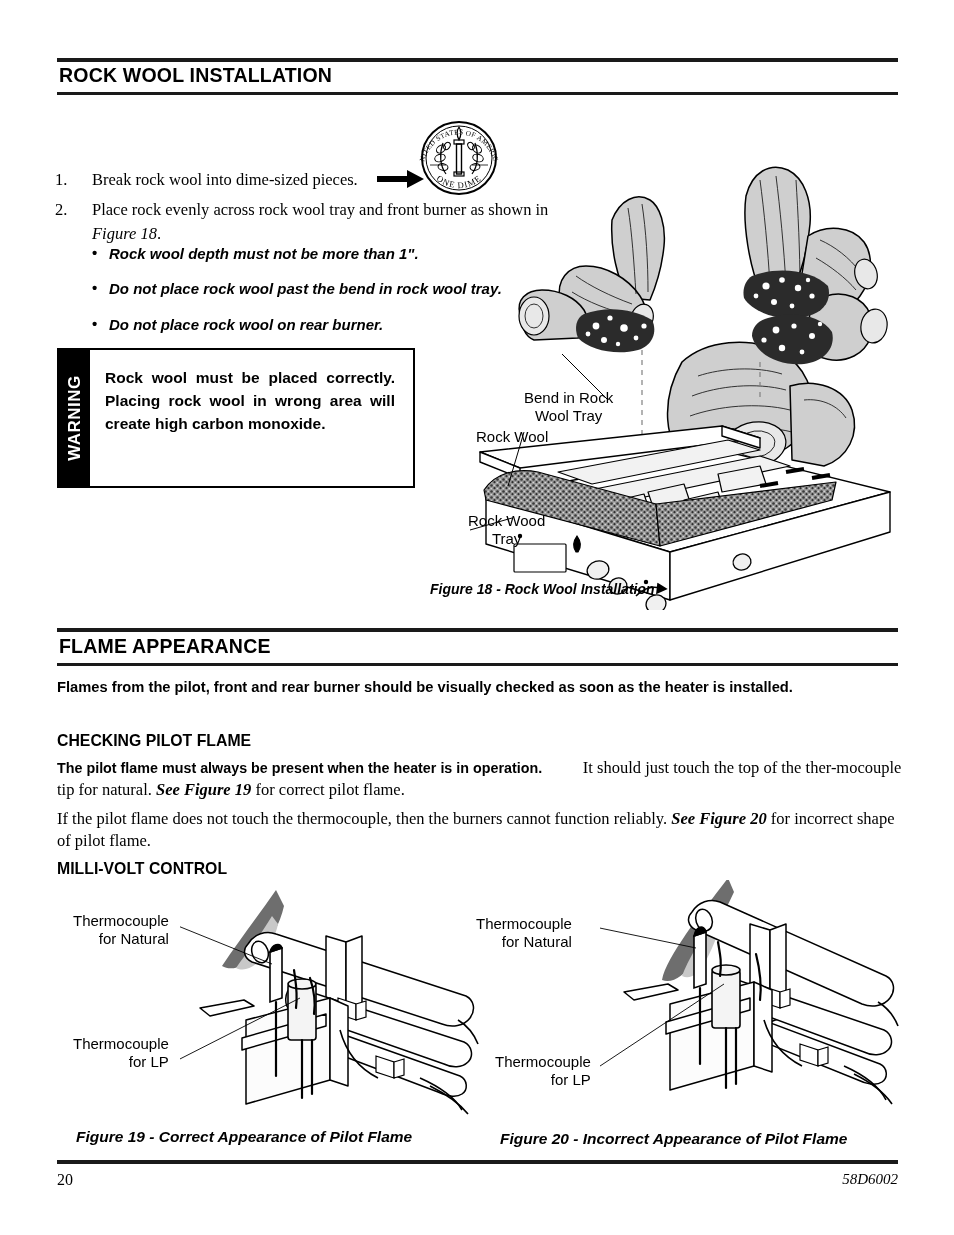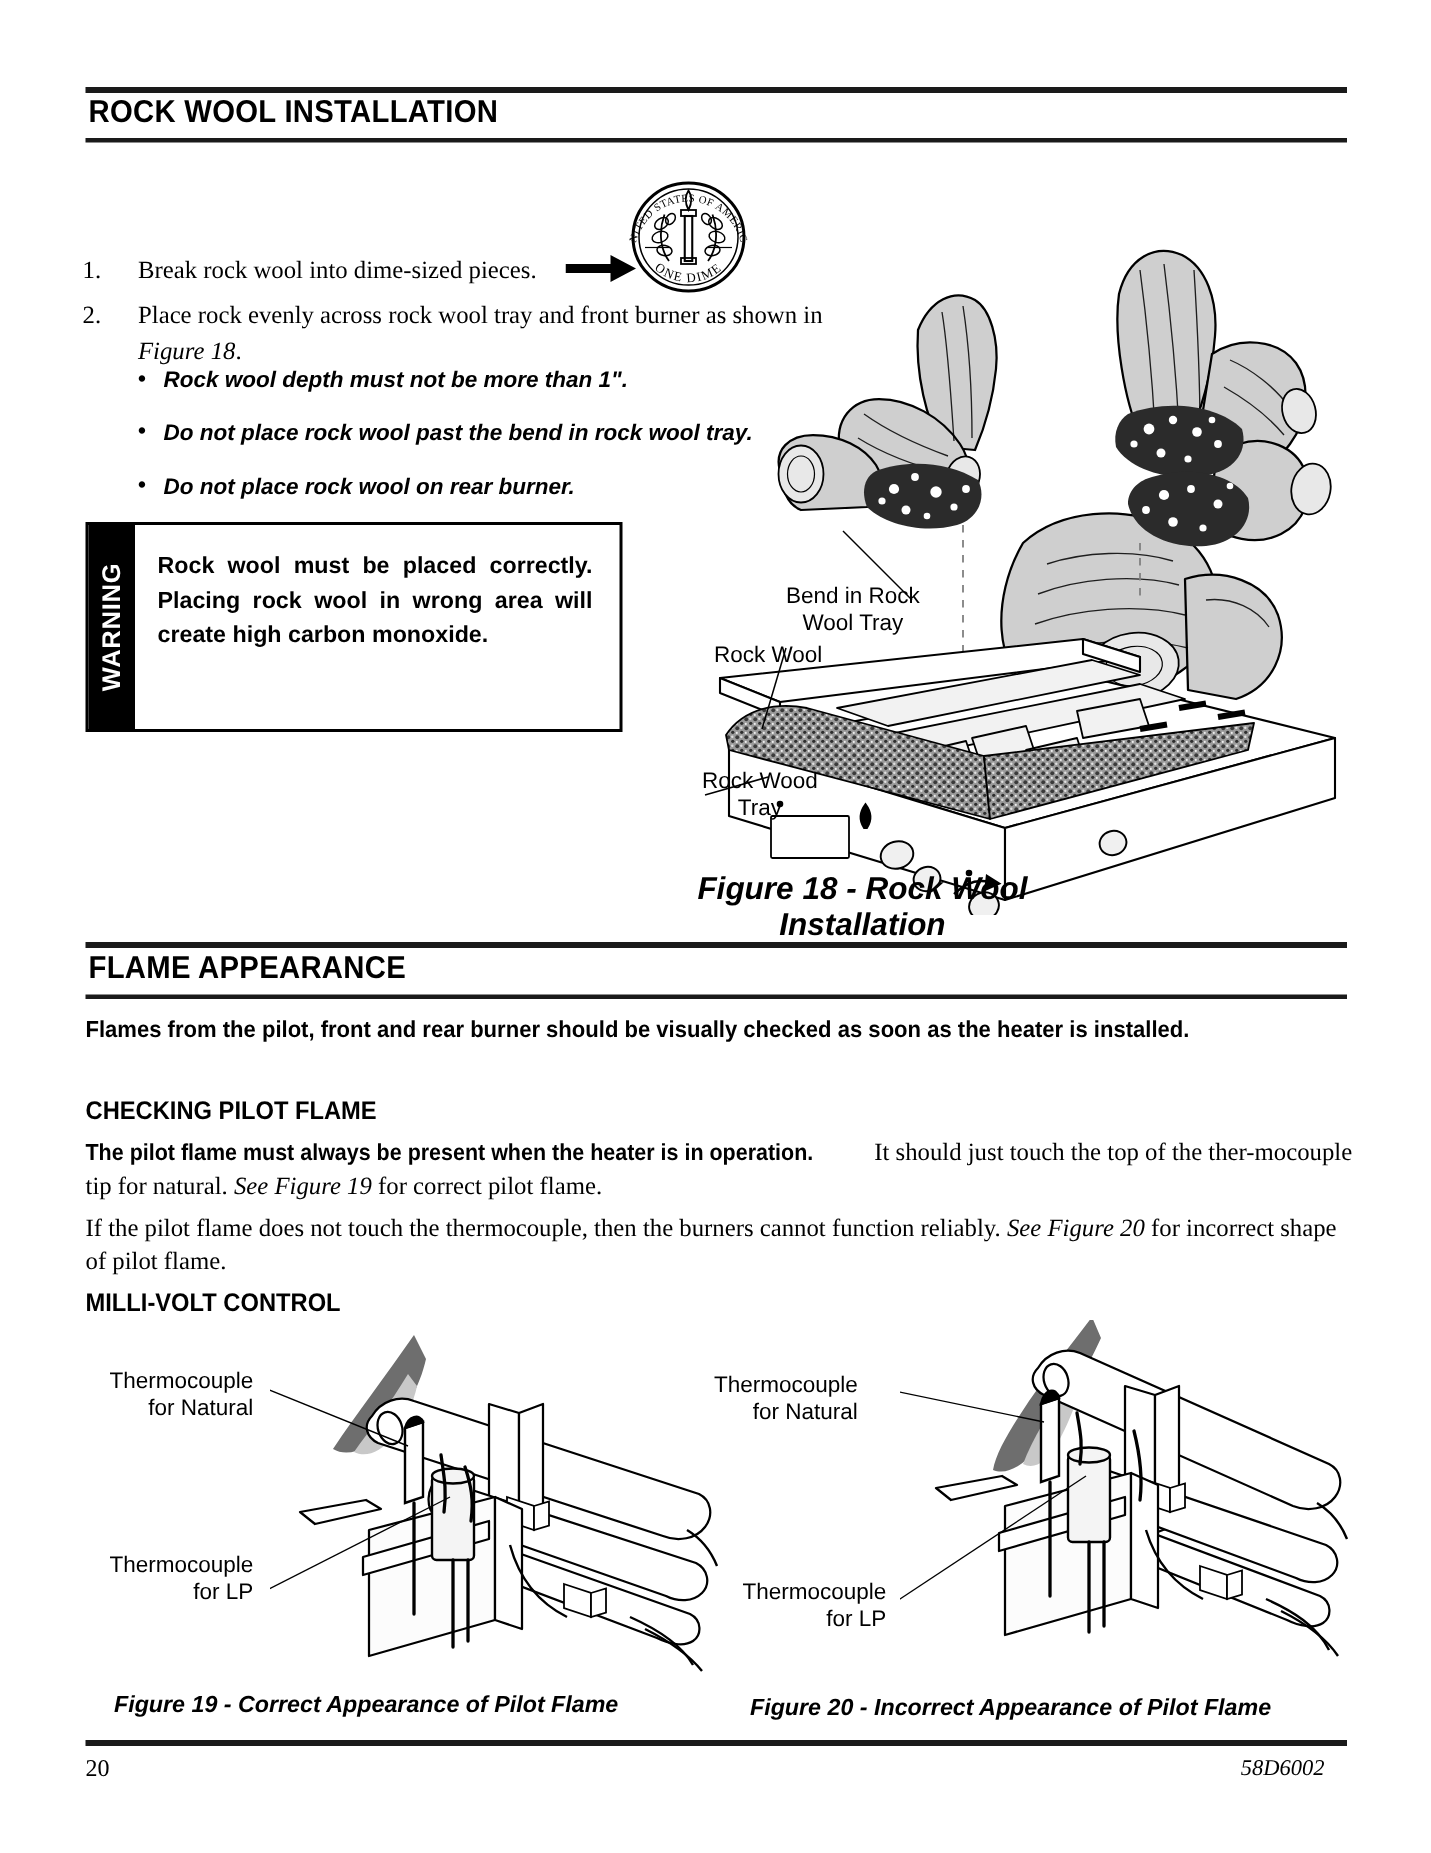--- a/index.html
+++ b/index.html
@@ -154,21 +154,21 @@
     line-height: 1.36;
   }
   .para b {
     font-family: "Liberation Sans", sans-serif;
     font-size: 15.4px;
     font-weight: bold;
     transform: scaleX(0.93);
     display: inline-block;
     transform-origin: left center;
   }
-  .para i { font-style: italic; }
+  .para i { font-style: italic; font-weight: bold; }
 
   #lead-bold {
     position: absolute;
     left: 57px;
     top: 678px;
     width: 845px;
     font-size: 15.4px;
     font-weight: bold;
     transform: scaleX(0.955);
     transform-origin: left center;
@@ -184,22 +184,21 @@
     left: 460px;
     top: 100px;
     width: 450px;
     height: 510px;
   }
   #fig18-caption {
     position: absolute;
     left: 430px;
     top: 581px;
     width: 290px;
-    text-align: center;
-    font-size: 21px;
+    font-size: 14px;
     font-weight: bold;
     font-style: italic;
   }
   .callout {
     position: absolute;
     font-size: 15px;
     line-height: 1.18;
     text-align: center;
     white-space: nowrap;
   }
@@ -233,21 +232,21 @@
   
   #page-number {
     position: absolute;
     left: 57px;
     top: 1171px;
     font-family: "Liberation Serif", serif;
     font-size: 16px;
   }
   #doc-code {
     position: absolute;
-    right: 71px;
+    right: 56px;
     top: 1171px;
     font-family: "Liberation Serif", serif;
     font-size: 15px;
     font-style: italic;
   }
 
   svg { display: block; }
   .nofill { fill: none; }
 </style>
 </head>

